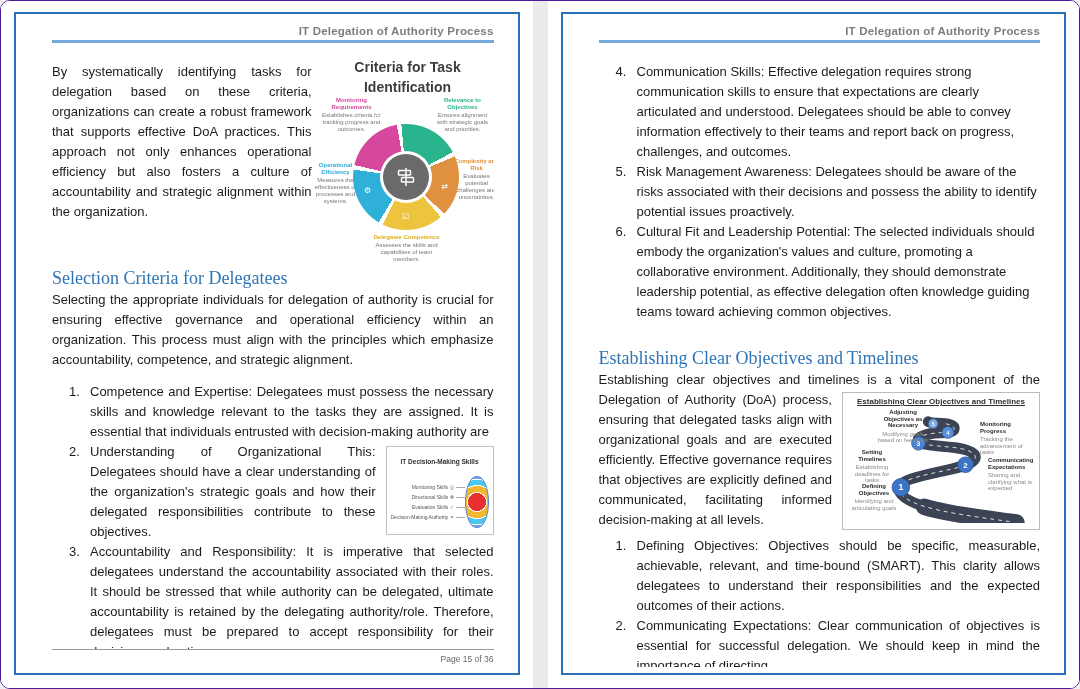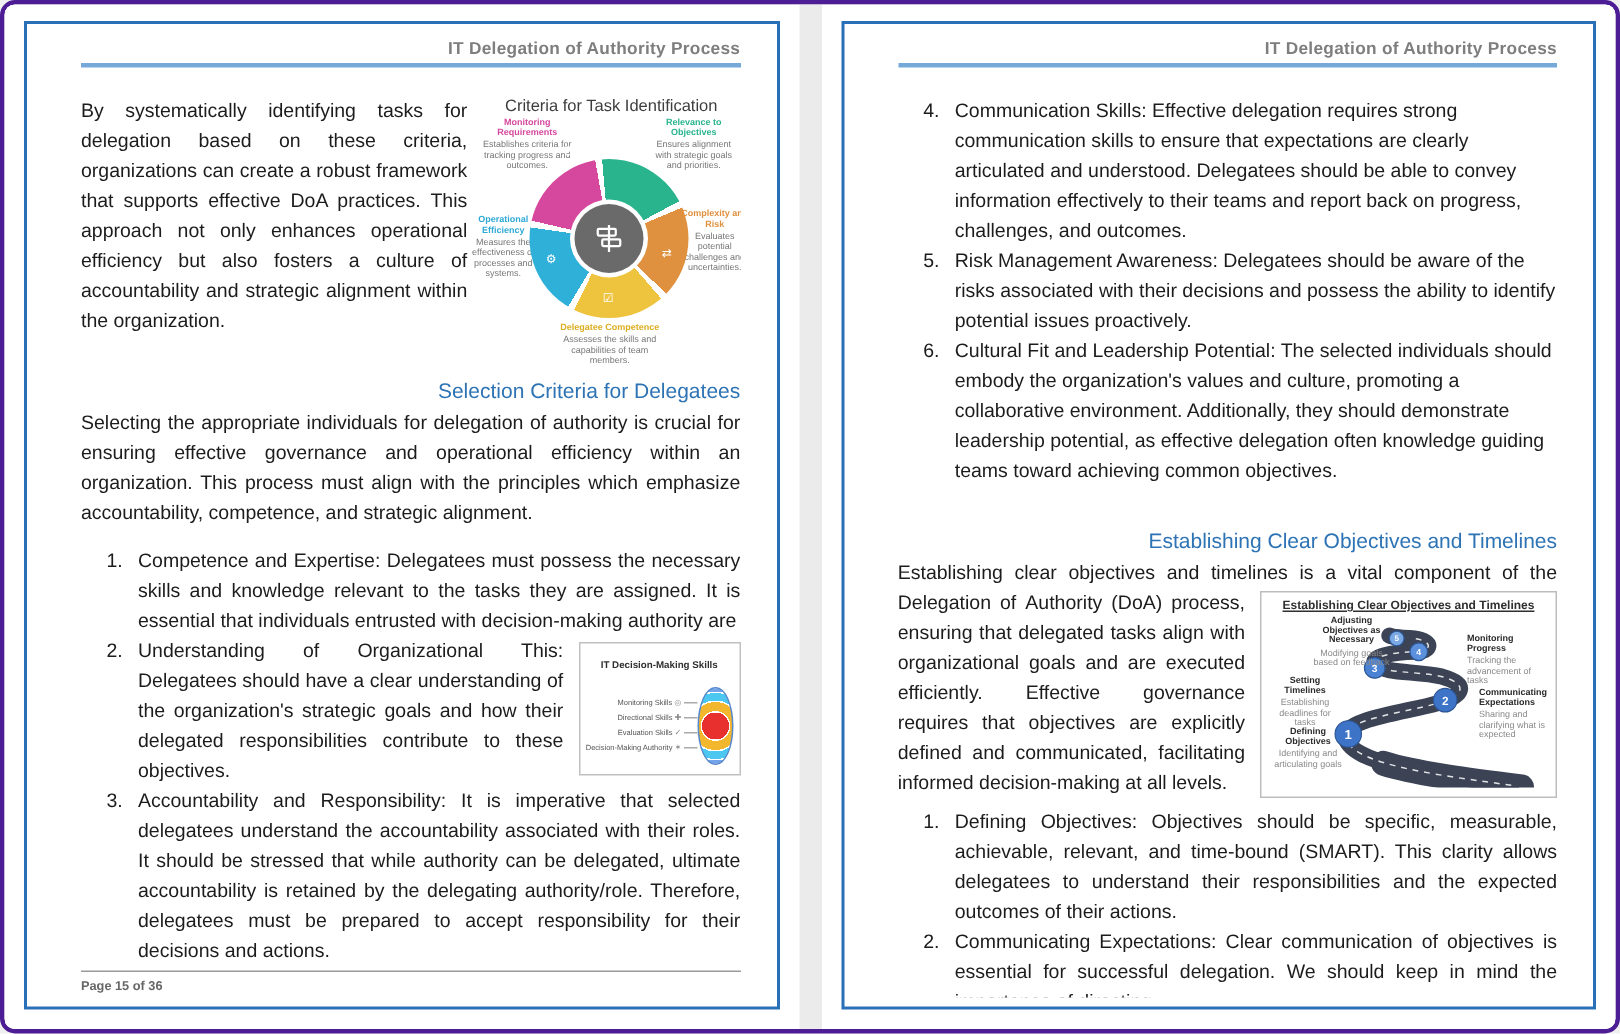--- a/index.html
+++ b/index.html
@@ -1,44 +1,44 @@
 <!DOCTYPE html>
 <html><head>
 <meta charset="utf-8">
 <style>
   * { margin:0; padding:0; box-sizing:border-box; }
   html,body { width:1080px; height:689px; }
   body { background:#f0f0f0; font-family:"Liberation Sans", sans-serif; }
-  .window { position:absolute; inset:0; background:#fff; border:3px solid #4c1d95; border-radius:10px; overflow:hidden; }
+  .window { position:absolute; inset:0; background:#fff; border:1px solid #4c1d95; border-radius:10px; overflow:hidden; }
   .spread { display:flex; height:100%; background:#fff; }
   .gutter { width:15px; background:#ebebeb; }
   .page { flex:1; background:#fff; padding:11px 13px 13px; }
   .frame { height:100%; border:2px solid #2a70b8; display:flex; flex-direction:column; padding:9px 24px 6px 36px; overflow:hidden; }
 
   .doc-header { text-align:right; font-weight:bold; color:#7e7e7e; font-size:11.5px; letter-spacing:.2px; padding-top:2px; }
   .header-rule { height:3px; background:#75a9da; margin-top:3px; }
 
   .content { flex:1; padding-top:19px; font-size:13px; line-height:20px; color:#1c1c1c; text-align:justify; overflow:hidden; }
-  h2.sec { clear:both; color:#2e74b5; font-weight:400; font-size:14px; line-height:20px; text-align:right; }
+  h2.sec { clear:both; color:#2e74b5; font-weight:400; font-size:18px; line-height:20px; text-align:left;font-family:Liberation Serif, serif; }
   .left-h2 { margin-top:14px; margin-bottom:2px; }
   .right-h2 { margin-top:26px; margin-bottom:2px; }
   .t { font-weight:400; }
 
   .doc-list { margin-top:12px; }
   .doc-item { position:relative; padding-left:38px; }
   .doc-item .num { position:absolute; left:17px; }
   .right-top .doc-item { text-align:left; }
 
   .page-footer { padding-bottom:3px; }
   .footer-rule { height:1px; background:#9a9a9a; margin-bottom:4px; }
-  .footer-text { text-align:left; font-size:8.5px; color:#666; font-weight:700; }
+  .footer-text { text-align:right; font-size:8.5px; color:#666; font-weight:400; }
 
   
   .donut-box { float:right; width:172px; margin:-4px 0 4px 10px; text-align:center; }
-  .donut-title { font-size:11px; font-weight:400; color:#3d3d3d; line-height:11px; }
+  .donut-title { font-size:14px; font-weight:700; color:#3d3d3d; line-height:11px; }
   .donut-stage { position:relative; height:164px; margin-top:2px; }
   .donut { position:absolute; left:31px; top:24px; width:106px; height:106px; border-radius:50%;
     background:conic-gradient(from -5deg,
       #29b48e 0deg 67deg, #fff 67deg 72deg,
       #e0913f 72deg 139deg, #fff 139deg 144deg,
       #eec33d 144deg 211deg, #fff 211deg 216deg,
       #2fb0d8 216deg 283deg, #fff 283deg 288deg,
       #d6479e 288deg 355deg, #fff 355deg 360deg); }
   .donut::after { content:""; position:absolute; inset:27px; background:#fff; border-radius:50%; }
   .donut-center { position:absolute; left:50%; top:50%; transform:translate(-50%,-50%); width:46px; height:46px;

